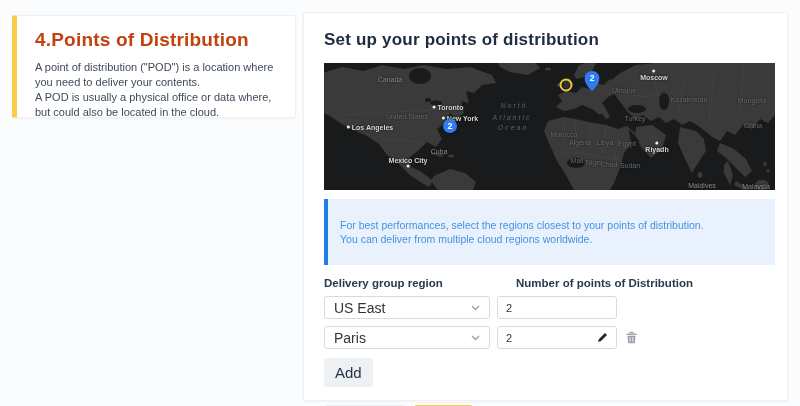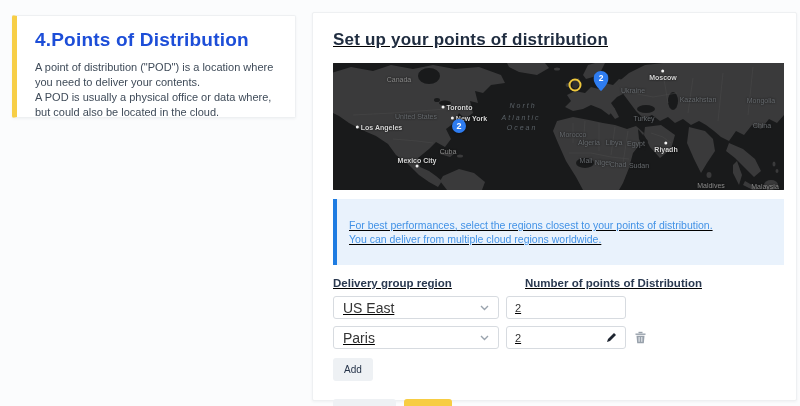--- a/index.html
+++ b/index.html
@@ -7,25 +7,25 @@
     width:800px;height:406px;position:relative;overflow:hidden;
     background:#fbfcfd;
     font-family:"Liberation Sans", sans-serif;
     -webkit-font-smoothing:antialiased;
   }
   .card{position:absolute;background:#ffffff;border:1px solid #eef0f2;
         box-shadow:0 1px 3px rgba(25,35,55,.05);border-radius:2px;box-sizing:border-box;}
 
   
   #left-card{left:12px;top:15px;width:284px;height:103px;border-left:5px solid #f7ce46;padding:11px 18px;}
-  #left-title{font-size:19px;font-weight:bold;color:#1d4ed8;margin:2px 0 9px 0;letter-spacing:.2px;}
+  #left-title{font-size:19px;font-weight:bold;color:#c2410c;margin:2px 0 9px 0;letter-spacing:.2px;}
   .left-desc{font-size:11px;color:#3f4b59;line-height:15px;margin:0;}
 
   
-  #right-card{left:312px;top:12px;width:485px;height:389px;padding:17px 20px;text-decoration:underline;}
+  #right-card{left:303px;top:12px;width:485px;height:389px;padding:17px 20px;}
   #right-title{font-size:17px;font-weight:bold;color:#202d40;margin:0 0 13px 0;letter-spacing:.2px;}
 
   
   #map{position:relative;width:451px;height:127px;background:#191a1b;overflow:hidden;border-radius:1px;}
   #map svg.land{position:absolute;left:0;top:0;}
   .country-label{position:absolute;transform:translate(-50%,-50%);font-size:7px;color:#8a8a8a;
                  white-space:nowrap;text-shadow:0 0 2px #111;}
   .country-label.faint{color:#666a6e;}
   .ocean-line{position:absolute;transform:translate(-50%,-50%);font-size:7px;font-style:italic;
               letter-spacing:2px;color:#596066;white-space:nowrap;}
@@ -52,21 +52,21 @@
   #form-labels{margin-top:12px;display:flex;font-size:11.5px;font-weight:bold;color:#2a3950;gap:19px;}
   #form-labels .col1{width:173px;}
   .form-row{margin-top:7px;display:flex;align-items:center;}
   .select-box{width:166px;height:23px;background:#fff;border:1px solid #d7dbe0;border-radius:3px;
               box-sizing:border-box;display:flex;align-items:center;justify-content:space-between;
               padding:0 9px;font-size:14px;color:#333;margin-right:7px;cursor:pointer;}
   .num-input{width:120px;height:23px;background:#fff;border:1px solid #d7dbe0;border-radius:3px;
              box-sizing:border-box;display:flex;align-items:center;justify-content:space-between;
              padding:0 8px;font-size:11px;color:#333;}
   .icon-btn{margin-left:9px;background:none;border:none;padding:0;cursor:pointer;display:flex;align-items:center;}
-  .btn{border:none;border-radius:3px;font-family:inherit;font-size:10px;cursor:pointer;color:#26344a;}
+  .btn{border:none;border-radius:3px;font-family:inherit;font-size:15px;cursor:pointer;color:#26344a;}
   #add-btn{margin-top:9px;background:#eef1f4;padding:6px 11px;font-weight:400;}
   #footer-row{margin-top:18px;display:flex;gap:8px;}
   #prev-btn{background:#eef1f4;padding:0 12px;font-weight:400;}
   #next-btn{background:#f7cd43;padding:7px 13px;font-weight:bold;}
 </style>
 </head>
 <body>
 
 <div class="card" id="left-card">
   <div id="left-title">4.Points of Distribution</div>

